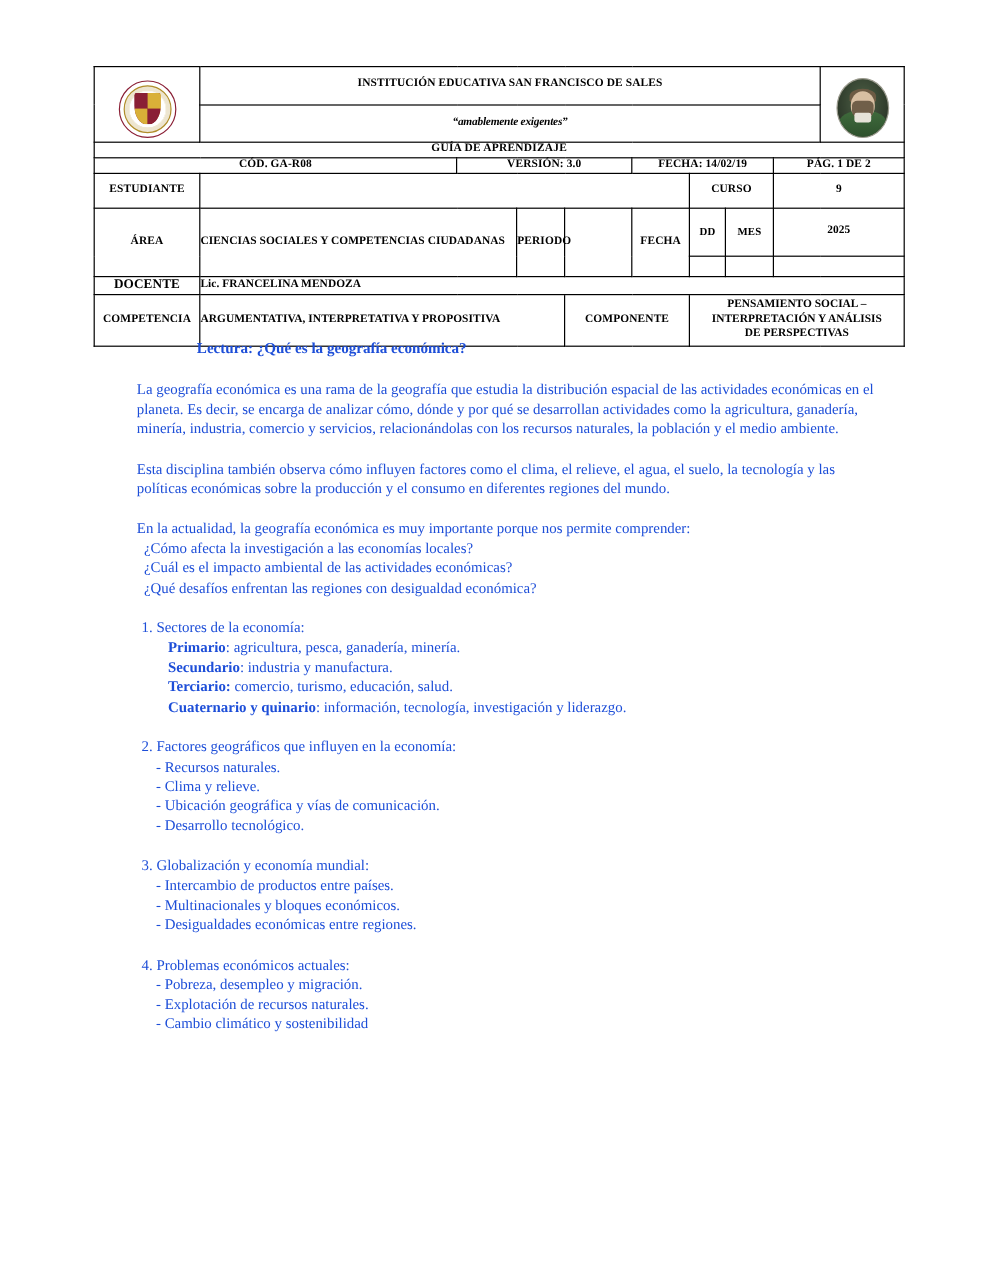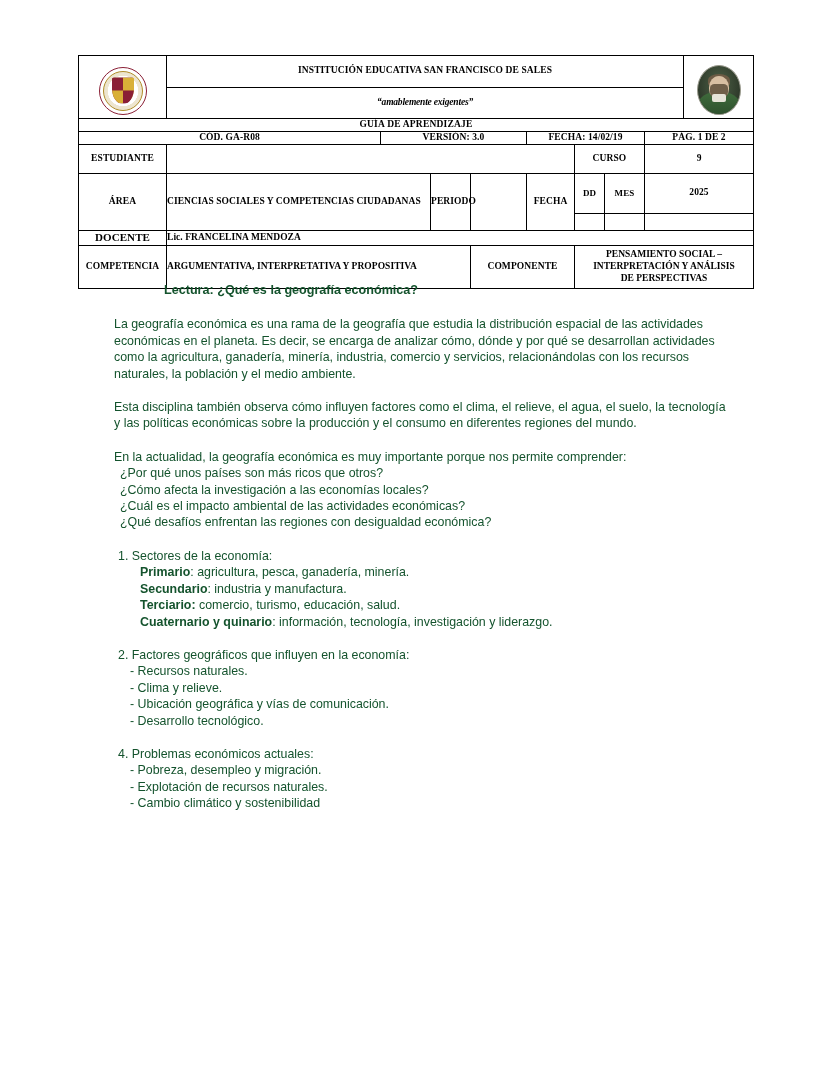--- a/index.html
+++ b/index.html
@@ -194,24 +194,24 @@
     background: #e6e3d8;
     border-radius: 2px;
   }
 
   
   #doc-body {
     position: absolute;
     left: 114px;
     top: 282px;
     width: 620px;
-    font-family: Liberation Sans, sans-serif;
+    font-family: Liberation Serif, serif;
     font-size: 12.4px;
     line-height: 16.4px;
-    color: #14532d;
+    color: #1d4ed8;
   }
   #reading-title {
     font-weight: bold;
     font-size: 12.6px;
     margin: 0 0 18px 50px;
   }
   .para {
     margin: 0 0 17px 0;
     text-align: left;
   }
@@ -327,21 +327,20 @@
 
 <div id="doc-body">
   <div id="reading-title">Lectura: ¿Qué es la geografía económica?</div>
   <div id="paragraphs-container">
       <div class="para">La geografía económica es una rama de la geografía que estudia la distribución espacial de las actividades económicas en el planeta. Es decir, se encarga de analizar cómo, dónde y por qué se desarrollan actividades como la agricultura, ganadería, minería, industria, comercio y servicios, relacionándolas con los recursos naturales, la población y el medio ambiente.</div>
       <div class="para">Esta disciplina también observa cómo influyen factores como el clima, el relieve, el agua, el suelo, la tecnología y las políticas económicas sobre la producción y el consumo en diferentes regiones del mundo.</div>
     </div>
   <div class="qblock">
     <div>En la actualidad, la geografía económica es muy importante porque nos permite comprender:</div>
     <div id="questions-container">
-        <div class="qline">¿Por qué unos países son más ricos que otros?</div>
         <div class="qline">¿Cómo afecta la investigación a las economías locales?</div>
         <div class="qline">¿Cuál es el impacto ambiental de las actividades económicas?</div>
         <div class="qline">¿Qué desafíos enfrentan las regiones con desigualdad económica?</div>
       </div>
   </div>
   <div id="sections-container">
       <div class="numbered">
         <div class="num-head">1. Sectores de la economía:</div>
         <div class="sub"><b class="strong">Primario</b><span>: agricultura, pesca, ganadería, minería.</span></div>
         <div class="sub"><b class="strong">Secundario</b><span>: industria y manufactura.</span></div>
@@ -349,19 +348,25 @@
         <div class="sub"><b class="strong">Cuaternario y quinario</b><span>: información, tecnología, investigación y liderazgo.</span></div>
       </div>
       <div class="numbered">
         <div class="num-head">2. Factores geográficos que influyen en la economía:</div>
         <div class="dash"><span>- Recursos naturales.</span></div>
         <div class="dash"><span>- Clima y relieve.</span></div>
         <div class="dash"><span>- Ubicación geográfica y vías de comunicación.</span></div>
         <div class="dash"><span>- Desarrollo tecnológico.</span></div>
       </div>
       <div class="numbered">
+        <div class="num-head">3. Globalización y economía mundial:</div>
+        <div class="dash"><span>- Intercambio de productos entre países.</span></div>
+        <div class="dash"><span>- Multinacionales y bloques económicos.</span></div>
+        <div class="dash"><span>- Desigualdades económicas entre regiones.</span></div>
+      </div>
+      <div class="numbered">
         <div class="num-head">4. Problemas económicos actuales:</div>
         <div class="dash"><span>- Pobreza, desempleo y migración.</span></div>
         <div class="dash"><span>- Explotación de recursos naturales.</span></div>
         <div class="dash"><span>- Cambio climático y sostenibilidad</span></div>
       </div>
     </div>
 </div>
 
 </body></html>

